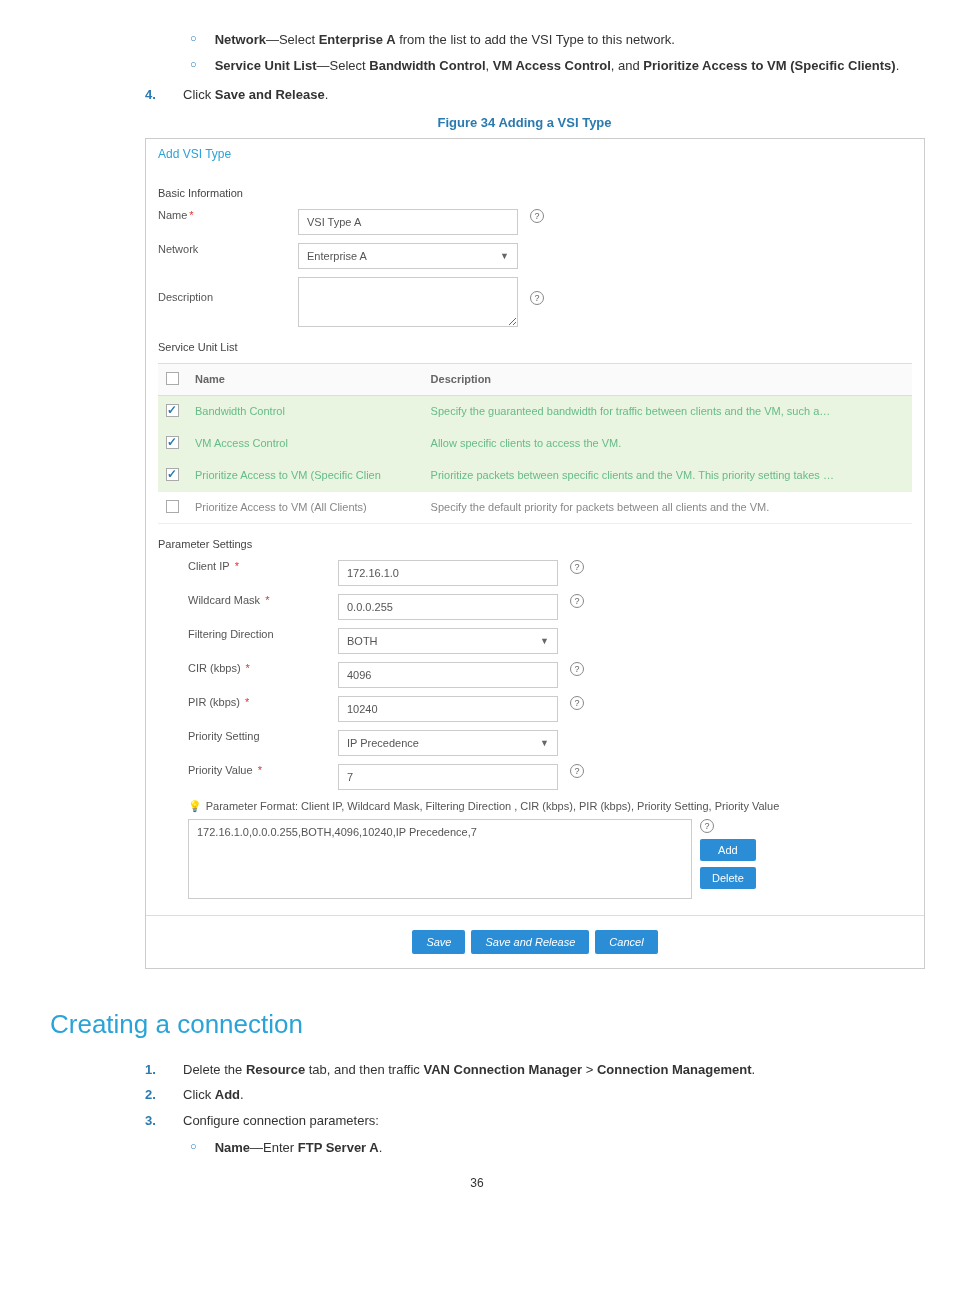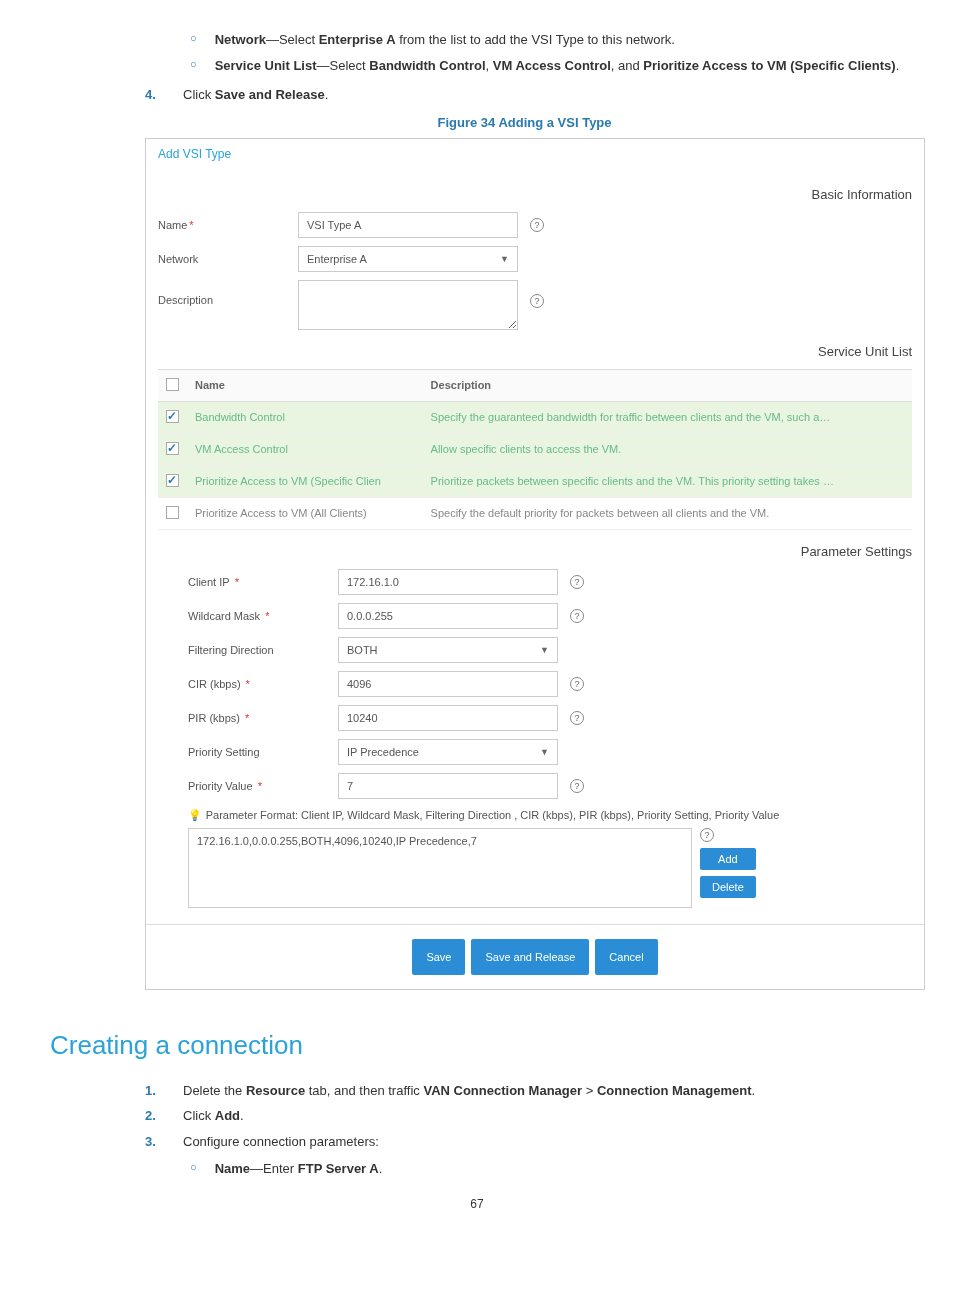--- a/index.html
+++ b/index.html
@@ -15,22 +15,22 @@
   .bullet-row { display: flex; margin-bottom: 6px; line-height: 1.5; }
   .bullet-circle { color: #2a7ab0; font-size: 11px; margin-right: 18px; flex-shrink: 0; }
   .bold { font-weight: bold; }
   .step-list { margin-left: 95px; margin-bottom: 8px; }
   .step-row { display: flex; margin-bottom: 6px; line-height: 1.5; }
   .step-num { color: #2a7ab0; font-weight: bold; width: 38px; flex-shrink: 0; }
   .fig-caption { color: #2a7ab0; font-weight: bold; font-size: 13px; margin: 10px 0 8px 95px; text-align: center; }
   .panel { border: 1px solid #ccc; margin: 0 12px 10px 95px; width: 780px; font-size: 11px; color: #555; }
   .panel-inner { padding: 10px 12px 16px 12px; }
   .panel-title { color: #2aa3d8; font-size: 12px; padding: 8px 12px; }
-  .section-head { color: #444; font-size: 13px; margin: 8px 0 10px 0; text-align: right; }
-  .form-row { display: flex; align-items: center; margin: 8px 0; }
+  .section-head { color: #444; font-size: 11px; margin: 8px 0 10px 0; }
+  .form-row { display: flex; align-items: flex-start; margin: 8px 0; }
   .form-label { width: 140px; color: #555; }
   .asterisk { color: #d33; margin-left: 2px; }
   .text-input {
     width: 220px; height: 26px; border: 1px solid #ccc; padding: 3px 8px;
     font-size: 11px; color: #555;
   }
   .textarea-input {
     width: 220px; height: 50px; border: 1px solid #ccc; padding: 4px 8px;
     font-size: 11px; color: #555; resize: both;
   }
@@ -68,22 +68,23 @@
     width: 504px; height: 80px; border: 1px solid #ccc; margin-left: 30px;
     padding: 6px 8px; font-size: 11px; color: #555; position: relative;
   }
   .side-btns { display: flex; flex-direction: column; gap: 6px; margin-left: 8px; }
   .btn-small {
     background: #2a8dd6; color: #fff; padding: 5px 12px; border-radius: 2px;
     font-size: 11px; text-align: center; min-width: 44px;
   }
   .action-bar { display: flex; justify-content: center; gap: 6px; padding: 14px 0; border-top: 1px solid #ddd; }
   .btn-action {
-    background: #2a8dd6; color: #fff; padding: 12px 14px; border-radius: 2px;
+    background: #2a8dd6; color: #fff; padding: 6px 14px; border-radius: 2px;
     font-size: 11px;
+    font-style: italic;
   }
   h1.section { color: #2aa3d8; font-size: 26px; font-weight: normal; margin: 40px 0 20px 0; }
   .page-num { text-align: center; margin-top: 18px; font-size: 12px; color: #333; }
   .param-area { display:flex; align-items:flex-start; }
 </style>
 </head>
 <body>
 
 <div class="bullet-list">
   <div class="bullet-row">
@@ -261,13 +262,13 @@
 
 <div class="bullet-list">
   <div class="bullet-row">
     <span class="bullet-circle">○</span>
     <span>
       <span class="bold">Name</span><span>—Enter </span><span class="bold">FTP Server A</span><span>.</span>
     </span>
   </div>
 </div>
 
-<div class="page-num">67</div>
+<div class="page-num">36</div>
 
 </body></html>

